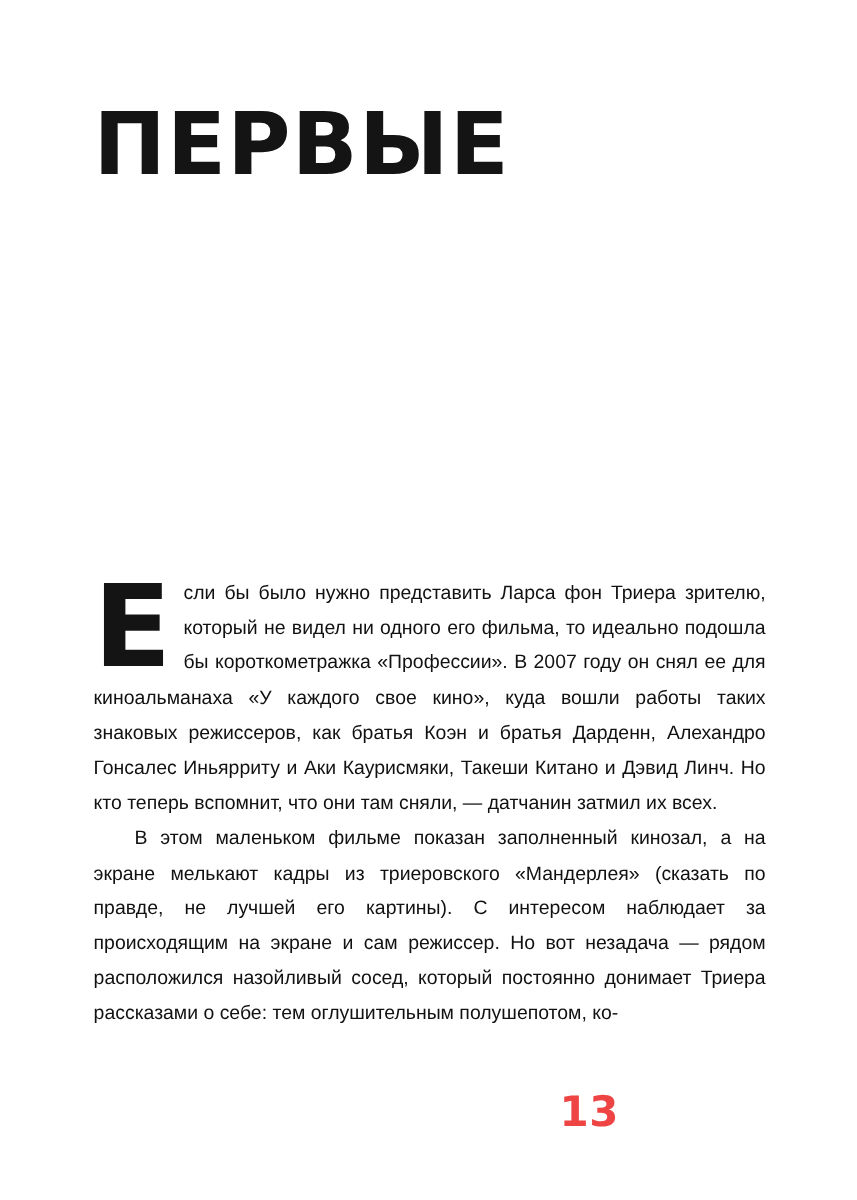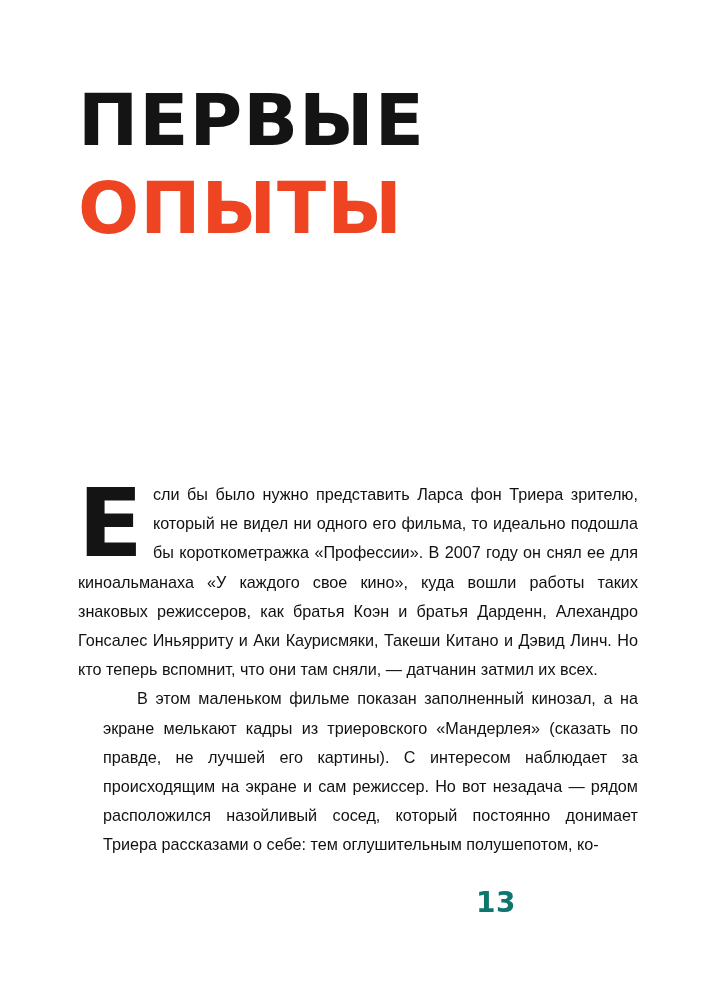--- a/index.html
+++ b/index.html
@@ -57,53 +57,51 @@
     margin: 0;
     font-size: 16.2px;
     line-height: 29.2px;
     text-align: justify;
     text-justify: inter-word;
     color: #111111;
     hyphens: manual;
   }
   .para + .para {
     text-indent: 34px;
-    margin-left: 25px;
   }
   .dropcap {
     float: left;
     font-family: "DejaVu Sans", sans-serif;
     font-weight: 700;
     font-size: 95px;
     line-height: 78px;
     padding: 4px 10px 0 0;
     color: #141414;
   }
 
   
   .folio {
     position: absolute;
     right: 76px;
-    top: 888px;
+    top: 912px;
     font-family: "DejaVu Sans", sans-serif;
     font-weight: 700;
-    font-size: 28px;
+    font-size: 35px;
     line-height: 30px;
-    color: #0f766e;
+    color: #ef4444;
     letter-spacing: 0.5px;
   }
 </style>
 </head>
 <body>
 
 <div class="page">
 
   <div class="chapter-title">
     <div class="title-line line1">ПЕРВЫЕ</div>
-    <div class="title-line line2">ОПЫТЫ</div>
   </div>
 
   <div class="body-block">
     <p class="para"><span class="dropcap">Е</span><span>сли бы было нужно представить Ларса фон Триера зрителю, который не видел ни одного его фильма, то идеально подошла бы короткометражка «Профессии». В 2007 году он снял ее для киноальманаха «У каждого свое кино», куда вошли работы таких знаковых режиссеров, как братья Коэн и братья Дарденн, Алехандро Гонсалес Иньярриту и Аки Каурисмяки, Такеши Китано и Дэвид Линч. Но кто теперь вспомнит, что они там сняли, — датчанин затмил их всех.</span></p>
     <p class="para">В этом маленьком фильме показан заполненный кинозал, а на экране мелькают кадры из триеровского «Мандерлея» (сказать по правде, не лучшей его картины). С интересом наблюдает за происходящим на экране и сам режиссер. Но вот незадача — рядом расположился назойливый сосед, который постоянно донимает Триера рассказами о себе: тем оглушительным полушепотом, ко-</p>
   </div>
 
   <div class="folio">13</div>
 
 </div>

